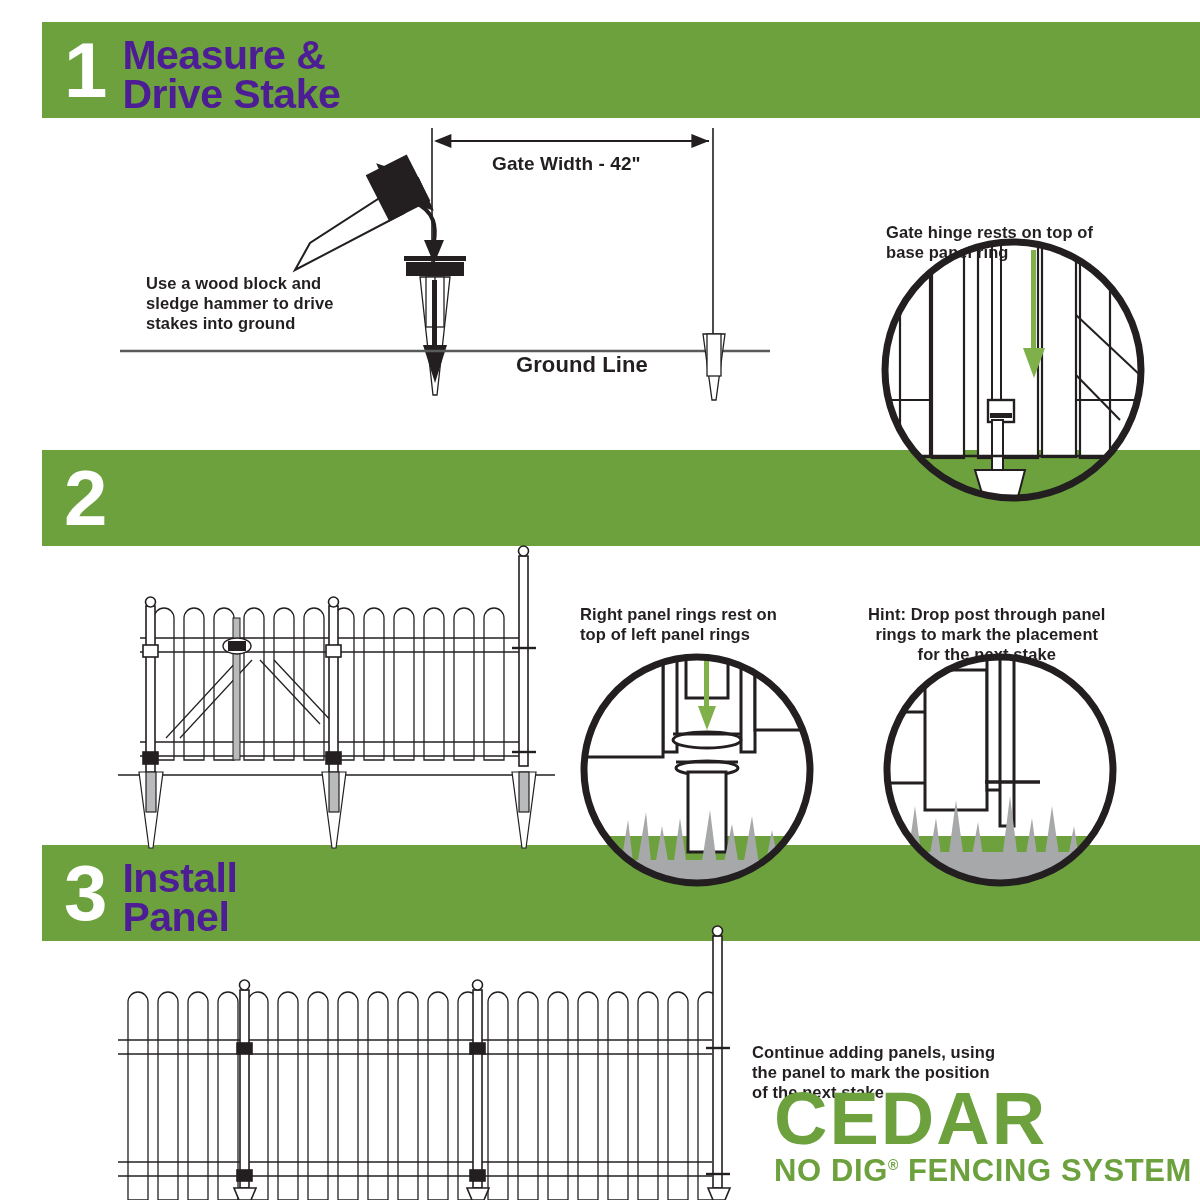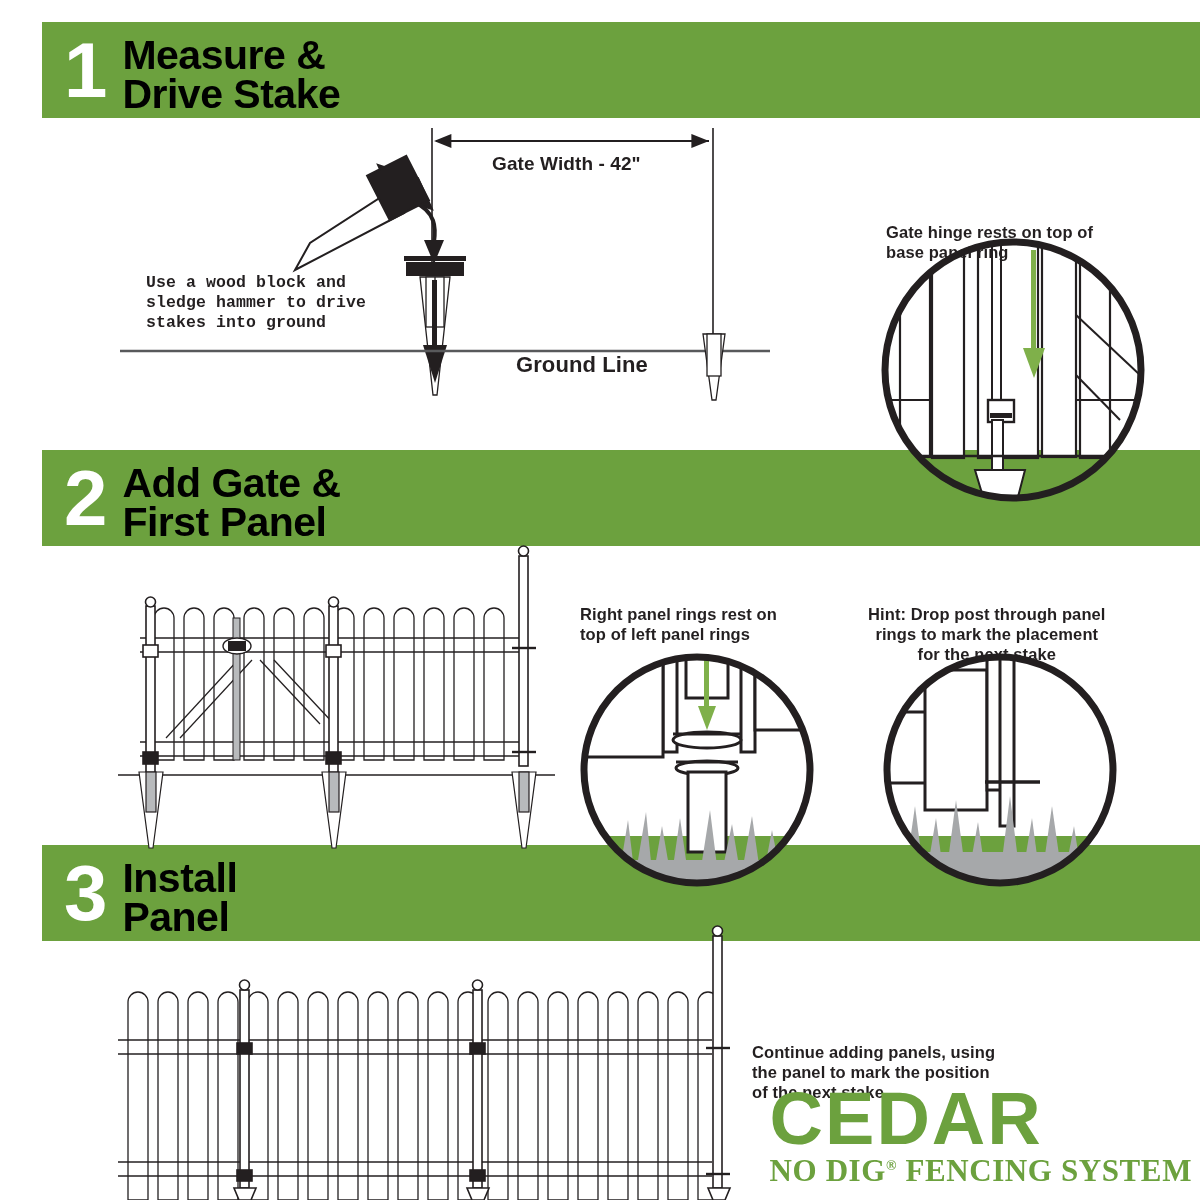--- a/index.html
+++ b/index.html
@@ -4,57 +4,55 @@
 <style>
   html,body{margin:0;padding:0;background:#fff;}
   body{width:1200px;height:1200px;position:relative;overflow:hidden;
        font-family:"Liberation Sans",sans-serif;}
   .stage{position:absolute;left:0;top:0;width:1200px;height:1200px;}
 
   
   .banner{position:absolute;background:#6ca13e;display:flex;align-items:center;}
   .banner .num{color:#fff;font-weight:bold;font-size:78px;line-height:.78;
                margin-left:22px;letter-spacing:-1px;}
-  .banner .ttl{color:#000000;font-weight:bold;font-size:41px;line-height:.95;
+  .banner .ttl{color:#4c1d95;font-weight:bold;font-size:41px;line-height:.95;
                margin-left:16px;letter-spacing:-.5px;white-space:pre-line;margin-top:10px;}
 
   #banner1{left:42px;top:22px;width:1158px;height:96px;}
   #banner2{left:42px;top:450px;width:1158px;height:96px;}
   #banner3{left:42px;top:845px;width:1158px;height:96px;}
 
   
   .cap{position:absolute;font-size:16.5px;font-weight:bold;color:#231f20;
        line-height:1.22;white-space:pre-line;letter-spacing:.1px;}
 
   .svgl{position:absolute;left:0;top:0;width:1200px;height:1200px;
         pointer-events:none;}
 
   
   #logo{position:absolute;right:8px;bottom:14px;}
   #logo .big{color:#6ca13e;font-size:74px;font-weight:bold;line-height:.9;
              letter-spacing:2px;}
   #logo .small{color:#6ca13e;font-size:31px;font-weight:bold;line-height:1;
-               letter-spacing:.6px;margin-top:2px;font-family:Liberation Serif, serif;}
+               letter-spacing:.6px;margin-top:2px;}
   #logo .small sup{font-size:14px;vertical-align:super;}
 </style>
 </head>
 <body>
 
 <div class="stage">
 
   <div class="banner" id="banner1">
     <div class="num">1</div>
     <div class="ttl">Measure &amp;
 Drive Stake</div>
   </div>
 
   <div class="banner" id="banner2">
     <div class="num">2</div>
-    <div class="ttl">Add Gate &amp;
-First Panel</div>
   </div>
 
   <div class="banner" id="banner3">
     <div class="num">3</div>
     <div class="ttl">Install
 Panel</div>
   </div>
 
   <svg class="svgl" viewBox="0 0 1200 1200" xmlns="http://www.w3.org/2000/svg">
     <defs>
@@ -322,21 +320,21 @@
       <rect x="713" y="936" width="9" height="252"></rect>
       <circle cx="717.5" cy="931" r="5" fill="#fff"></circle>
       <line x1="706" y1="1048" x2="730" y2="1048" stroke-width="2.4"></line>
       <line x1="706" y1="1174" x2="730" y2="1174" stroke-width="2.4"></line>
       <path d="M708,1188 L730,1188 L725,1200 L713,1200 Z" fill="#fff"></path>
     </g>
   </svg>
 
   <div class="cap" style="left:492px;top:152px;font-size:19px;">Gate Width - 42"</div>
 
-  <div class="cap" style="left:146px;top:273px;font-family:Liberation Mono, monospace;">Use a wood block and
+  <div class="cap" style="left:146px;top:273px;">Use a wood block and
 sledge hammer to drive
 stakes into ground</div>
 
   <div class="cap" style="left:516px;top:352px;font-size:22px;">Ground Line</div>
 
   <div class="cap" style="left:580px;top:604px;">Right panel rings rest on
 top of left panel rings</div>
 
   <div class="cap" style="left:886px;top:222px;">Gate hinge rests on top of
 base panel ring</div>

